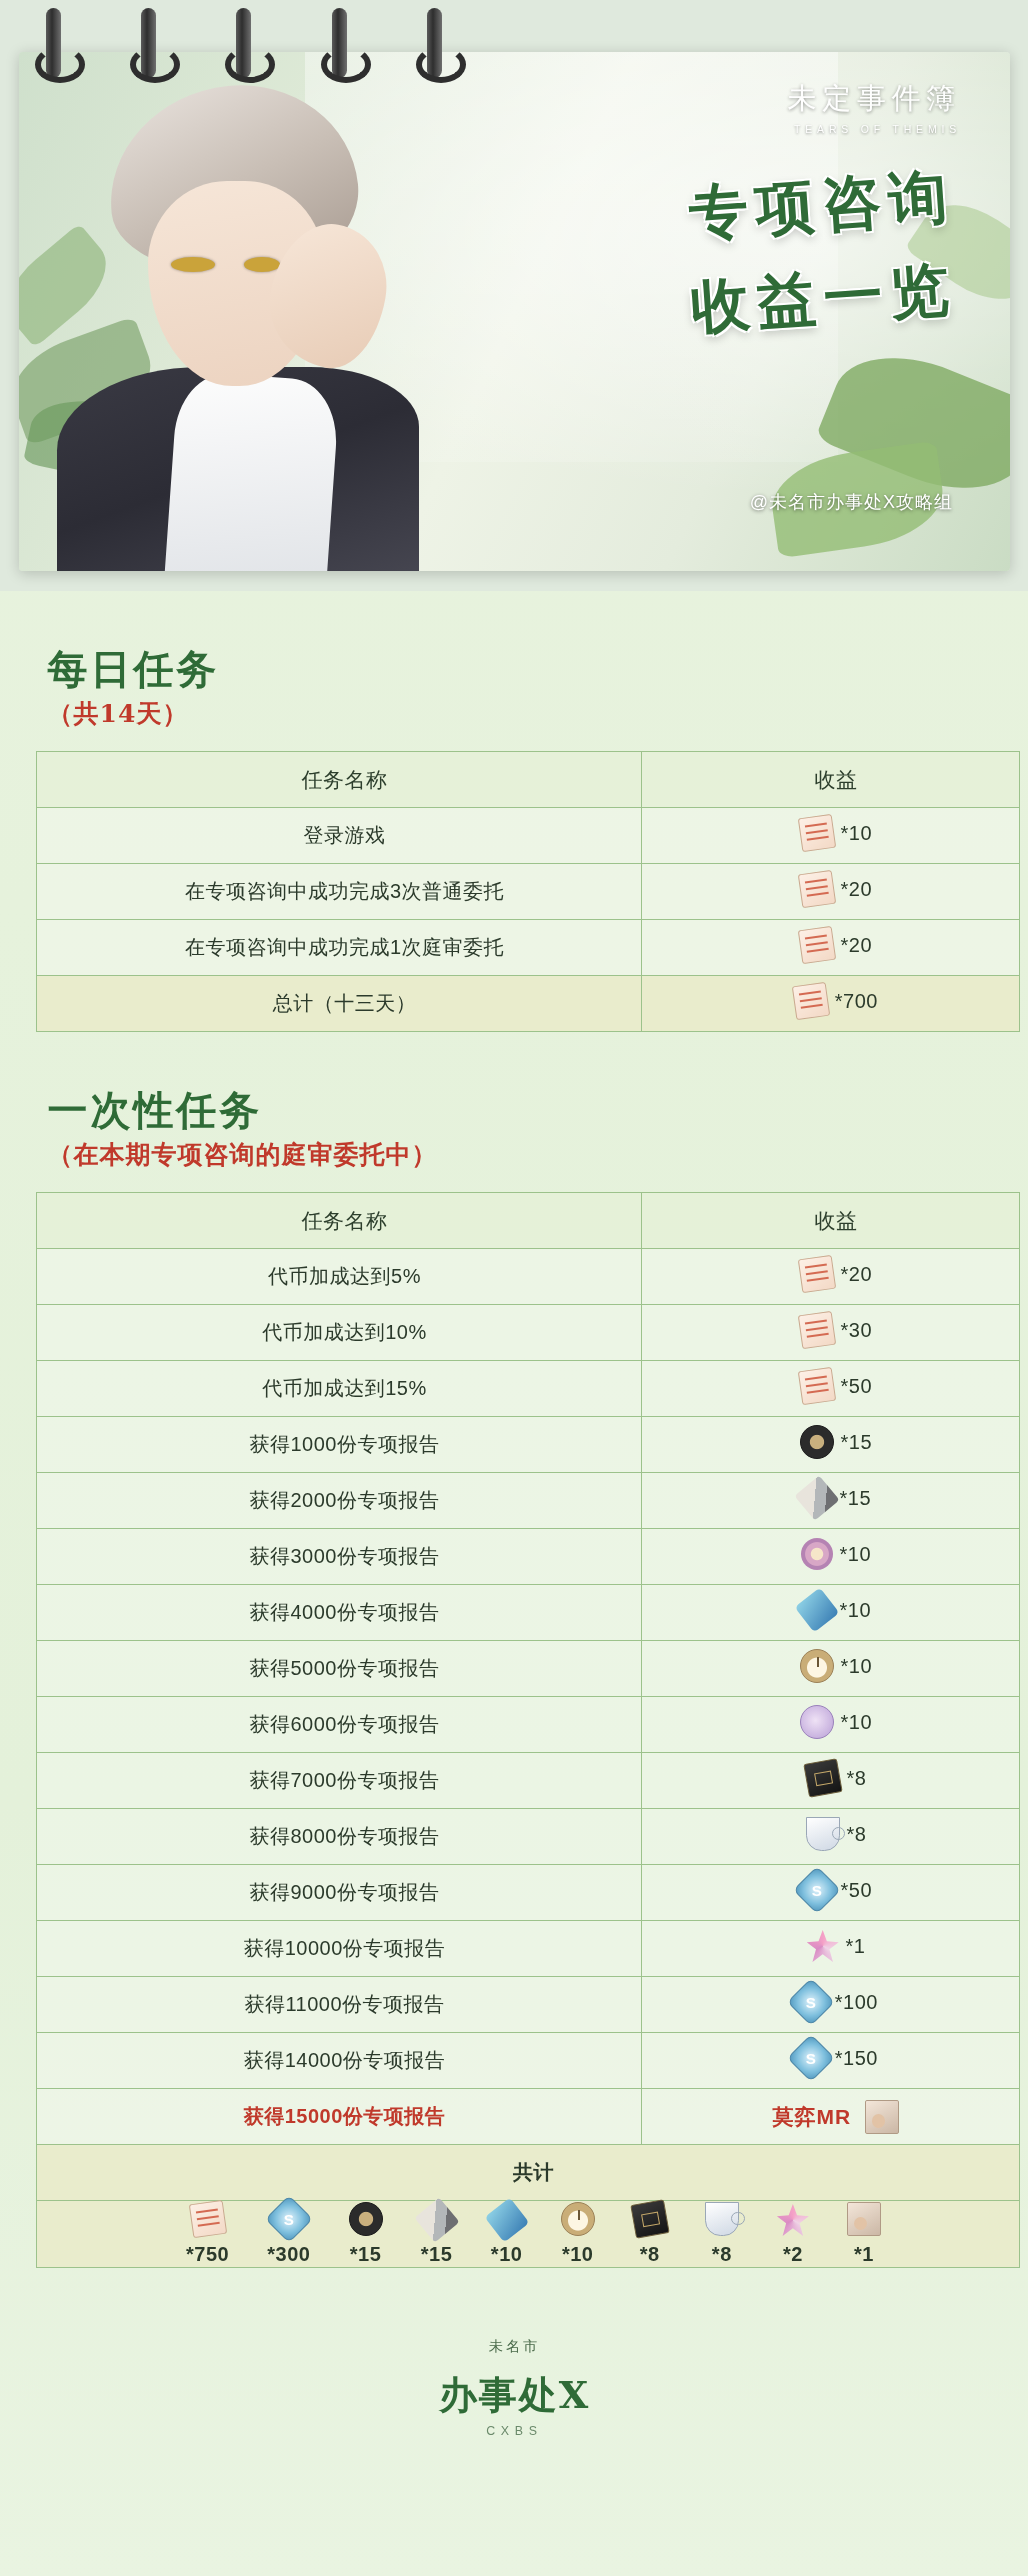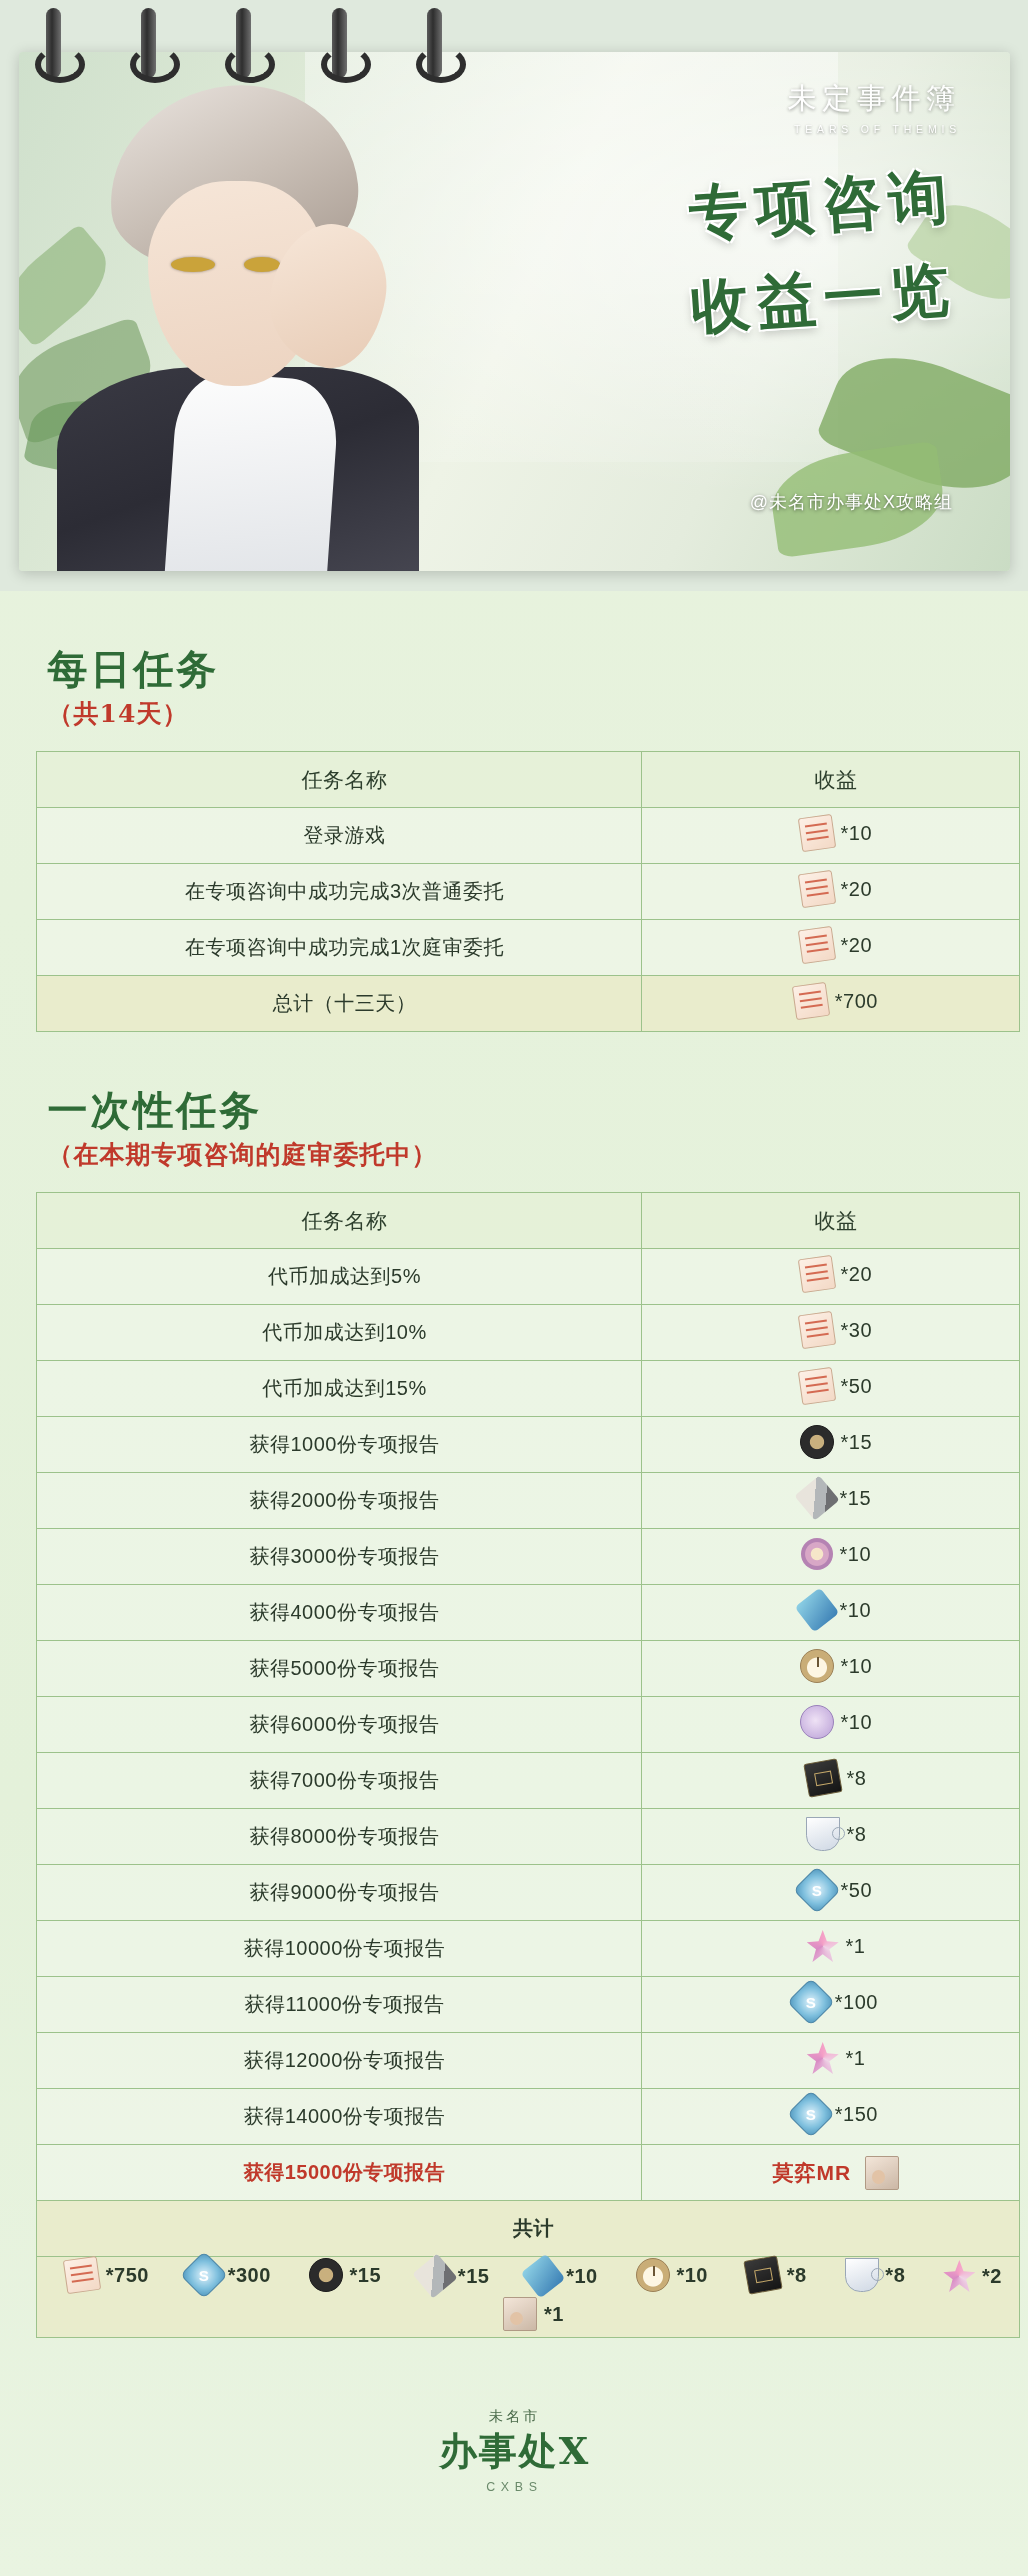--- a/index.html
+++ b/index.html
@@ -186,21 +186,21 @@
     background:#e9eccc;font-weight:bold;font-size:22px;
   }
   td.sum-row{
     background:#e9eccc;height:74px;
   }
 
   .reward{
     display:inline-flex;align-items:center;justify-content:center;gap:6.7px;
     font-size:20px;color:#2b3a2b;
   }
-  .sum-row .reward{margin:0 16px;font-weight:bold;}
+  .sum-row .reward{margin:0 16px;font-weight:bold;flex-direction:column;}
 
   
   .ic{
     display:inline-block;width:32px;height:32px;position:relative;flex:none;
     vertical-align:middle;
   }
   .ic.scroll{
     background:linear-gradient(150deg,#fdf0e6,#f3d9c6);
     border:1px solid #c9a98f;border-radius:2.9px;
     transform:rotate(-8deg);
@@ -281,21 +281,21 @@
   
   .footer{
     margin-top:44px;padding:25px 0 36px;
     text-align:center;
   }
   .footer .fl1{
     font-size:14.3px;color:#4b6b4b;letter-spacing:2.9px;
   }
   .footer .fl2{
     font-family:"DejaVu Serif","Liberation Serif",serif;
-    font-weight:bold;font-size:38px;color:#2f6b37;letter-spacing:1.9px;margin-top:0;
+    font-weight:bold;font-size:38px;color:#2f6b37;letter-spacing:1.9px;margin-top:14px;
   }
   .footer .fl3{
     font-size:12.4px;color:#6b8a6b;letter-spacing:5.7px;margin-top:2.9px;
   }
 </style>
 </head>
 <body>
 
 <div class="page">
 
@@ -526,29 +526,20 @@
         <tr>
           <td class="col-name">获得11000份专项报告</td>
           <td class="col-reward">
             <span class="reward">
                 <span class="ic gem"></span>
             <span>*100</span>
               </span>
           </td>
         </tr>
         <tr>
-          <td class="col-name">获得12000份专项报告</td>
-          <td class="col-reward">
-            <span class="reward">
-                <span class="ic star"></span>
-            <span>*1</span>
-              </span>
-          </td>
-        </tr>
-        <tr>
           <td class="col-name">获得14000份专项报告</td>
           <td class="col-reward">
             <span class="reward">
                 <span class="ic gem"></span>
             <span>*150</span>
               </span>
           </td>
         </tr>
 
         <tr class="highlight">

